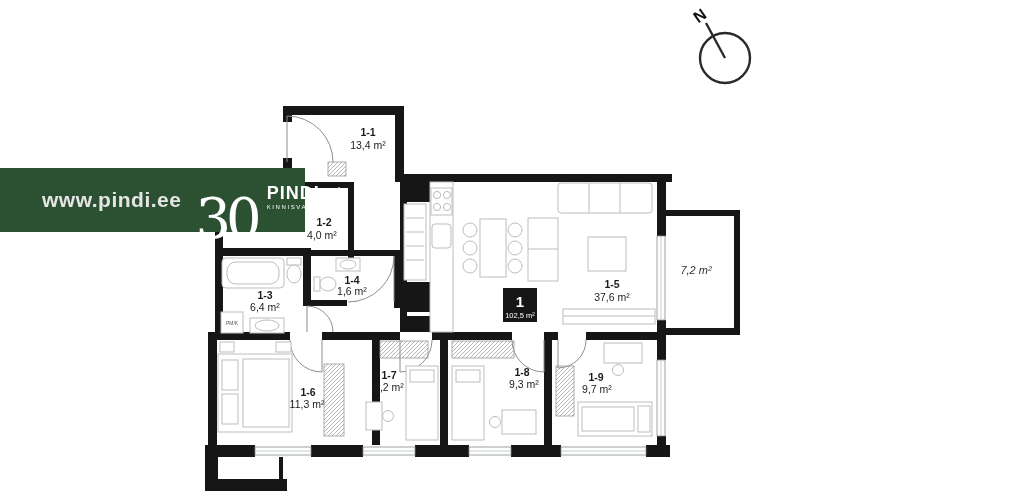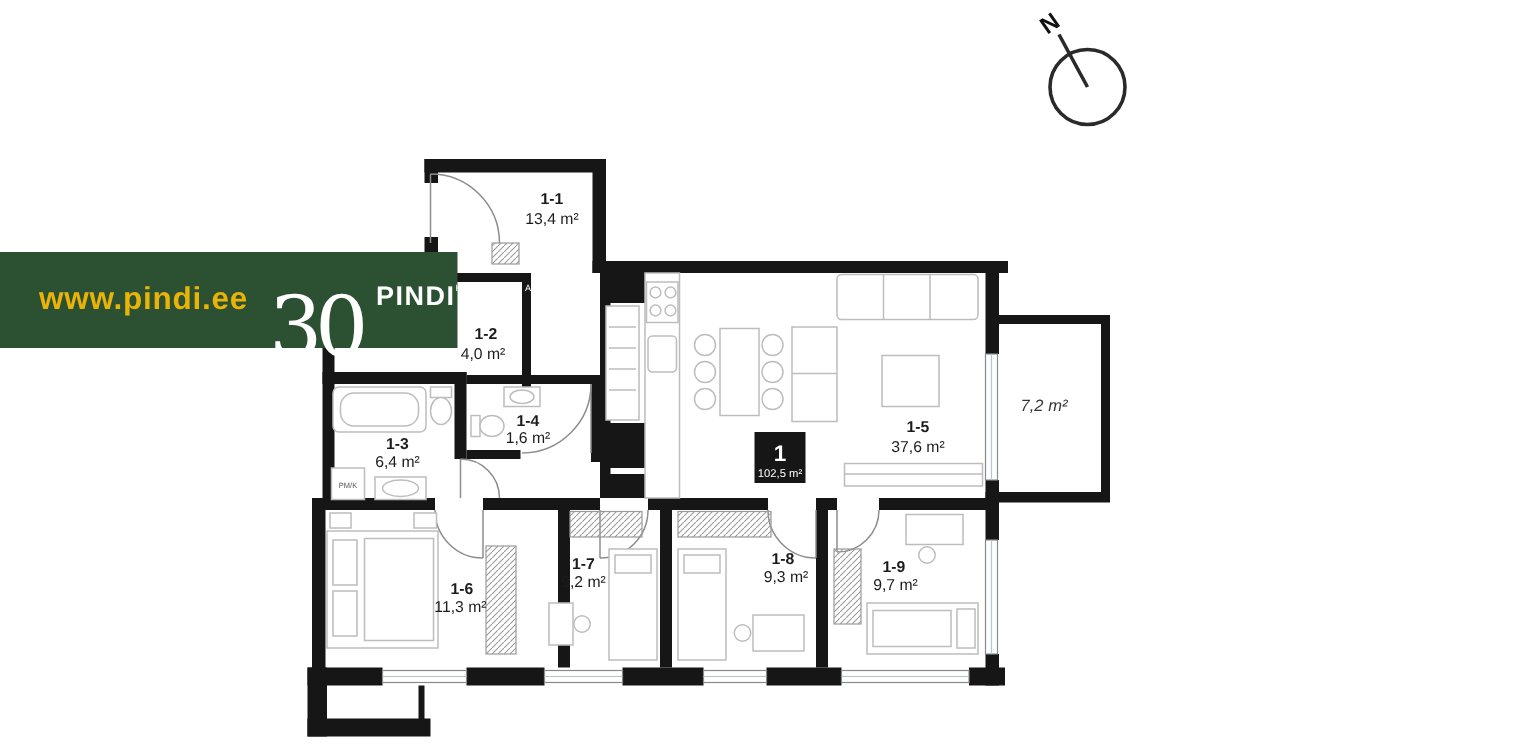--- a/index.html
+++ b/index.html
@@ -9,24 +9,24 @@
   .room-id{font-size:10.5px;font-weight:bold;text-anchor:middle;}
   .room-area{font-size:10.5px;text-anchor:middle;}
   .balcony-area{font-size:11px;font-style:italic;text-anchor:middle;fill:#333;}
   .badge-num{font-size:15px;font-weight:bold;fill:#ffffff;text-anchor:middle;}
   .badge-area{font-size:7.5px;fill:#ffffff;text-anchor:middle;}
   .tiny{font-size:5px;text-anchor:middle;fill:#555;}
   .north-n{font-size:16px;font-weight:bold;fill:#111;text-anchor:middle;}
   
   .banner{position:absolute;left:0;top:168px;width:305px;height:64px;
           display:flex;align-items:center;z-index:5;}
-  .banner .url{color:#eab308;font-weight:bold;font-size:21px;letter-spacing:.5px;margin-left:26px;}
+  .banner .url{color:#e5e5e5;font-weight:bold;font-size:21px;letter-spacing:.5px;margin-left:42px;}
   .banner .num{color:#fff;font-family:"DejaVu Serif",serif;font-size:56px;line-height:58px;
                letter-spacing:-5px;margin-left:14px;margin-right:10px;font-weight:normal;margin-top:38px;}
-  .banner .brand{display:flex;flex-direction:row;line-height:1;margin-top:-6px;}
+  .banner .brand{display:flex;flex-direction:column;line-height:1;margin-top:-6px;}
   .banner .brand-name{color:#fff;font-weight:bold;font-size:18px;letter-spacing:1px;}
   .banner .brand-sub{color:#fff;font-size:6px;letter-spacing:1.6px;margin-top:2px;}
   .banner .house{margin-left:7px;margin-top:-4px;}
 </style>
 </head>
 <body>
 
 <div class="stage">
 
   <svg width="1024" height="499" viewBox="0 0 1024 499">

